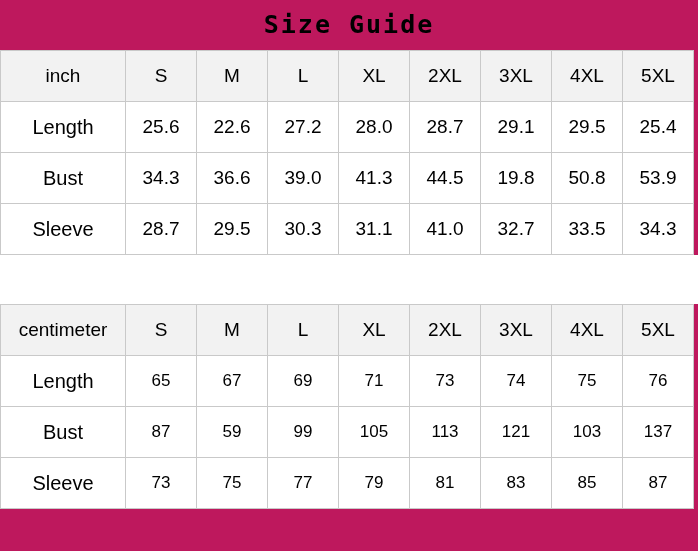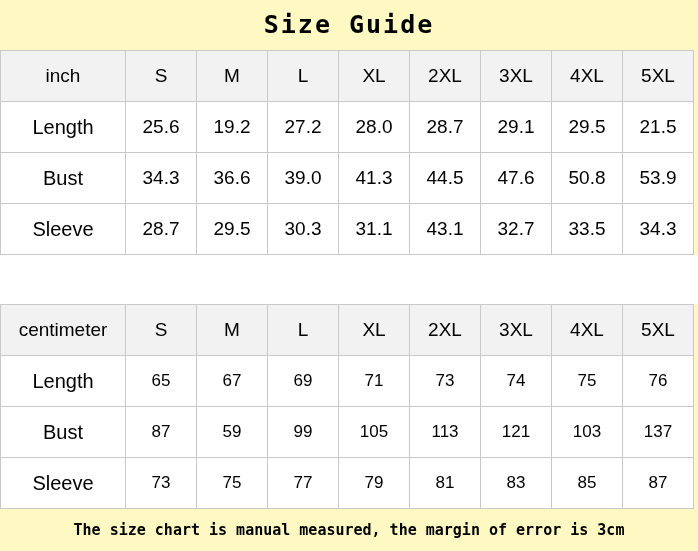--- a/index.html
+++ b/index.html
@@ -13,21 +13,21 @@
     font-family: "Liberation Sans", sans-serif;
     color: #000000;
     overflow: hidden;
   }
   .sheet {
     width: 698px;
     height: 551px;
     box-sizing: border-box;
     display: flex;
     flex-direction: column;
-    background: #fef9c3;
+    background: #be185d;
   }
   .title {
     height: 50px;
     line-height: 50px;
     text-align: center;
     font-family: "DejaVu Sans Mono", "Liberation Mono", monospace;
     font-size: 25px;
     font-weight: bold;
     letter-spacing: 2px;
     color: #000000;
@@ -121,46 +121,46 @@
         <td>L</td>
         <td>XL</td>
         <td>2XL</td>
         <td>3XL</td>
         <td>4XL</td>
         <td>5XL</td>
       </tr>
       <tr class="data-row">
         <td class="row-label">Length</td>
         <td class="val">25.6</td>
-        <td class="val">19.2</td>
+        <td class="val">22.6</td>
         <td class="val">27.2</td>
         <td class="val">28.0</td>
         <td class="val">28.7</td>
         <td class="val">29.1</td>
         <td class="val">29.5</td>
-        <td class="val">21.5</td>
+        <td class="val">25.4</td>
       </tr>
       <tr class="data-row">
         <td class="row-label">Bust</td>
         <td class="val">34.3</td>
         <td class="val">36.6</td>
         <td class="val">39.0</td>
         <td class="val">41.3</td>
         <td class="val">44.5</td>
-        <td class="val">47.6</td>
+        <td class="val">19.8</td>
         <td class="val">50.8</td>
         <td class="val">53.9</td>
       </tr>
       <tr class="data-row">
         <td class="row-label">Sleeve</td>
         <td class="val">28.7</td>
         <td class="val">29.5</td>
         <td class="val">30.3</td>
         <td class="val">31.1</td>
-        <td class="val">43.1</td>
+        <td class="val">41.0</td>
         <td class="val">32.7</td>
         <td class="val">33.5</td>
         <td class="val">34.3</td>
       </tr>
     </tbody>
   </table>
 
   <div class="gap"></div>
 
   <table class="size-table cm-table">
@@ -216,15 +216,14 @@
         <td class="val">77</td>
         <td class="val">79</td>
         <td class="val">81</td>
         <td class="val">83</td>
         <td class="val">85</td>
         <td class="val">87</td>
       </tr>
     </tbody>
   </table>
 
-  <div class="footer">The size chart is manual measured, the margin of error is 3cm</div>
 
 </div>
 
 </body></html>

